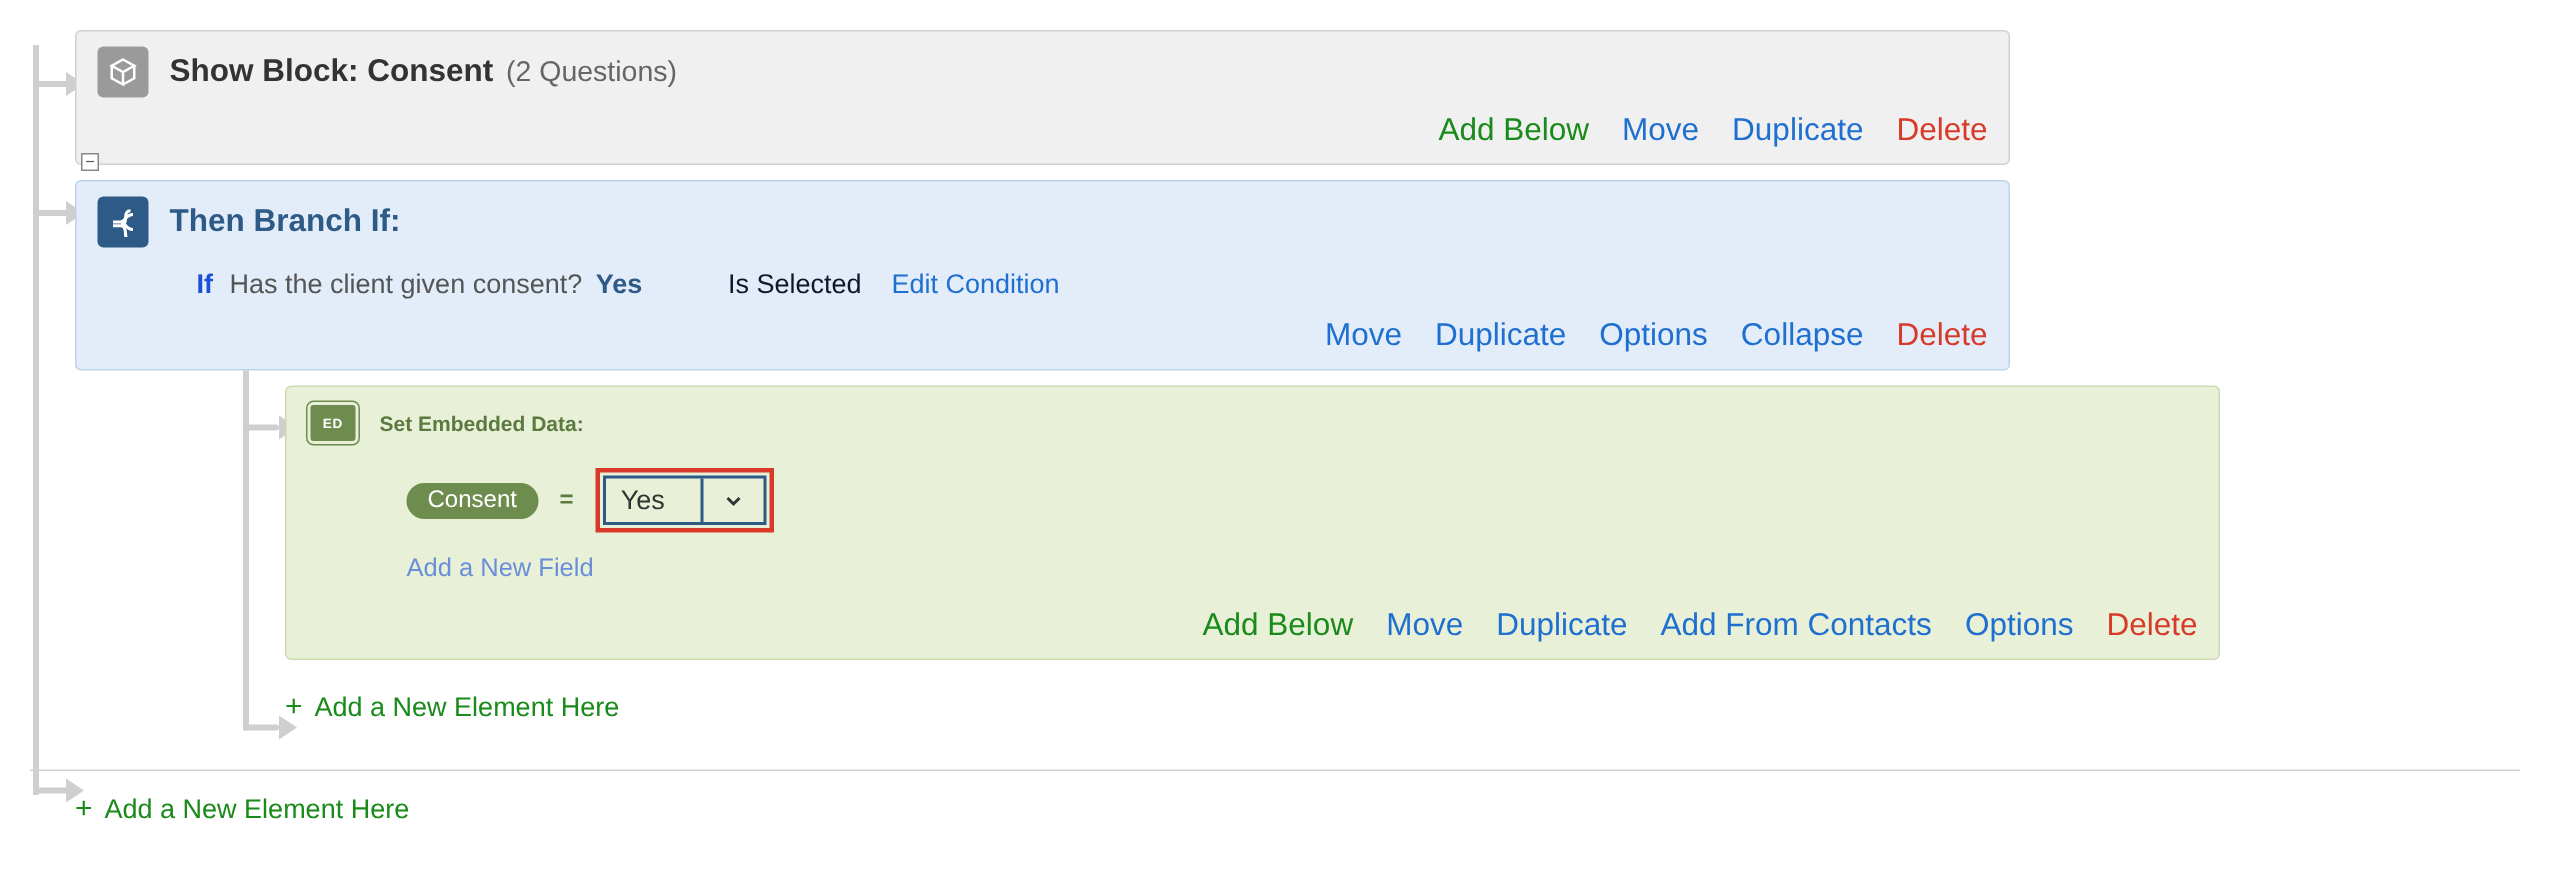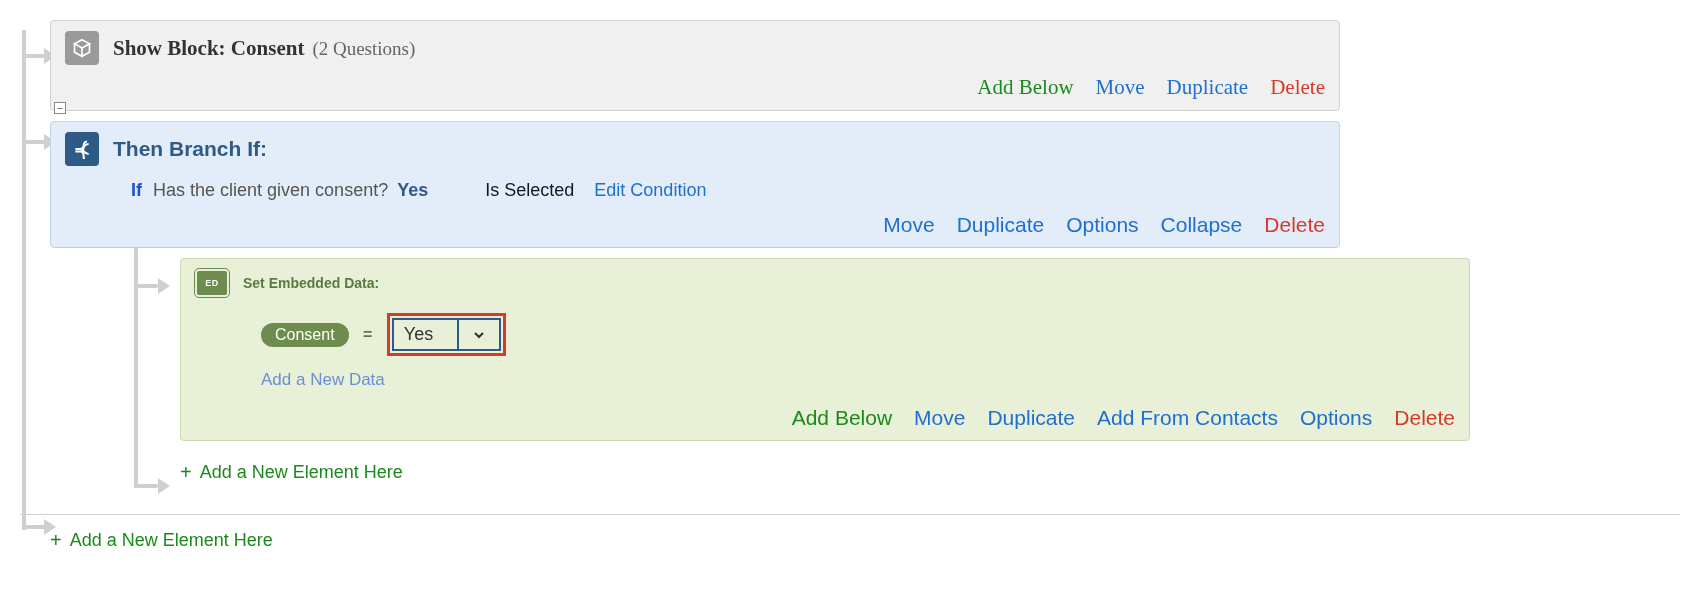--- a/index.html
+++ b/index.html
@@ -160,23 +160,23 @@
     align-items: center;
     gap: 8px;
     cursor: pointer;
   }
   .plus {
     font-size: 20px;
     font-weight: 500;
   }
 
   .nested {
-    margin-left: 84px;
+    margin-left: 112px;
     position: relative;
-    padding-left: 46px;
+    padding-left: 28px;
   }
   .collapse-sq {
     position: absolute;
     width: 12px; height: 12px;
     background: #fff;
     border: 1px solid #888;
     display:flex; align-items:center; justify-content:center;
     font-size: 11px; line-height: 1;
     color: #555;
     cursor:pointer;
@@ -193,21 +193,21 @@
 <div class="flow-wrap">
 
   <div class="connector" style="left:2px; top:10px; width:4px; height:500px;"></div>
   <div class="arrow-h" style="left:2px; top:34px; width:24px;"></div>
   <div class="arrow-head" style="left:24px; top:28px;"></div>
   <div class="arrow-h" style="left:2px; top:120px; width:24px;"></div>
   <div class="arrow-head" style="left:24px; top:114px;"></div>
   <div class="arrow-h" style="left:2px; top:505px; width:24px;"></div>
   <div class="arrow-head" style="left:24px; top:499px;"></div>
 
-  <div class="card show-block" style="width:1290px;font-family:Liberation Serif, serif;">
+  <div class="card show-block" style="width:1290px;">
     <div class="card-header">
       <div class="icon-box">
         <svg width="20" height="20" viewBox="0 0 24 24" fill="none" stroke="#fff" stroke-width="2">
             <path d="M12 2 L21 7 L12 12 L3 7 Z M3 7 V17 L12 22 V12 M21 7 V17 L12 22"></path>
           </svg>
       </div>
       <div>
         <span class="show-title"><span>Show Block: </span><span>Consent</span></span>
         <span class="show-sub">(2 Questions)</span>
       </div>
@@ -267,21 +267,21 @@
         <span class="value-box">
           <span class="value-inner">
             <span class="value-text">Yes</span>
             <span class="value-caret">
               <svg width="16" height="16" viewBox="0 0 24 24" fill="none" stroke="#333" stroke-width="3">
                   <path d="M6 9 L12 15 L18 9"></path>
                 </svg>
             </span>
           </span>
         </span>
-        <div class="add-field">Add a New Data</div>
+        <div class="add-field">Add a New Field</div>
       </div>
       <div class="actions">
         <span class="link-green">Add Below</span>
         <span class="link">Move</span>
         <span class="link">Duplicate</span>
         <span class="link">Add From Contacts</span>
         <span class="link">Options</span>
         <span class="link-red">Delete</span>
       </div>
     </div>

